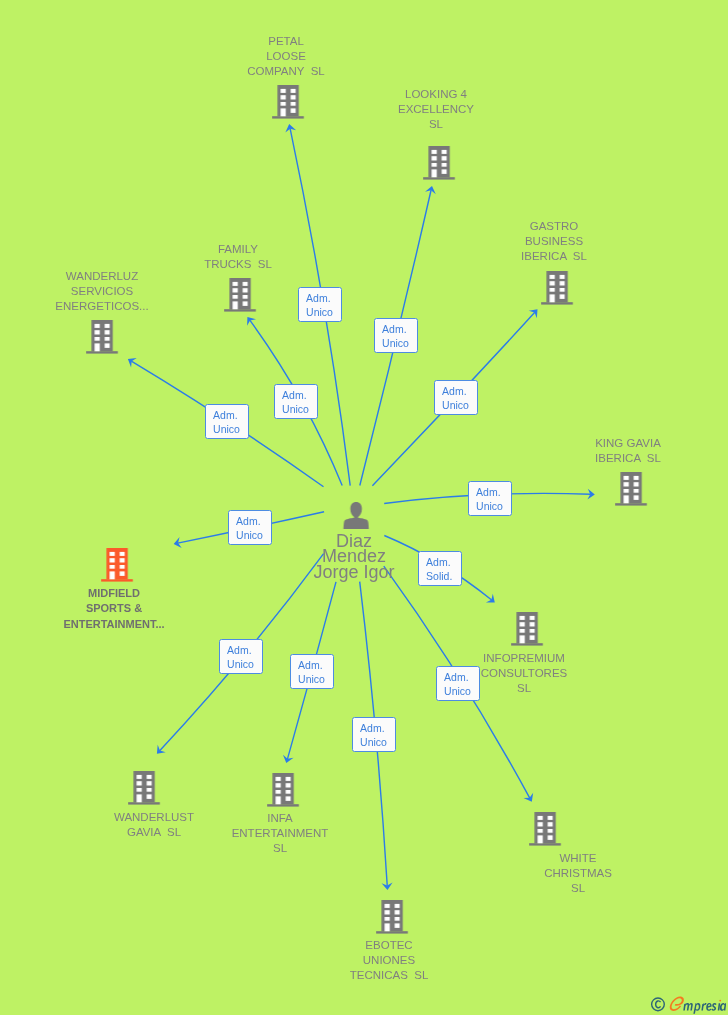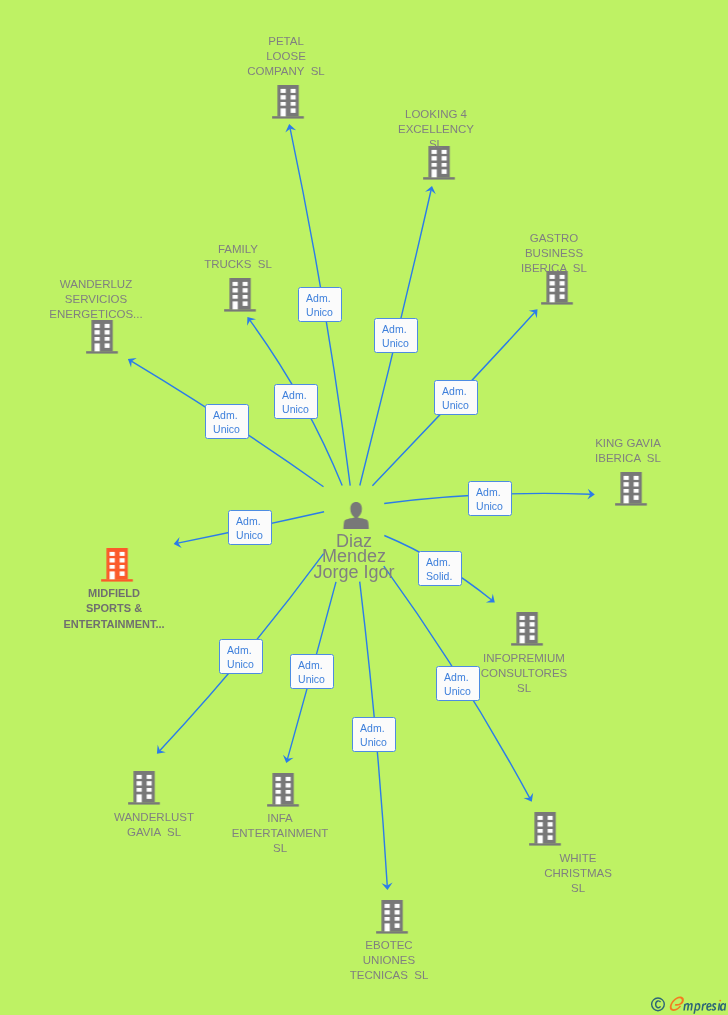--- a/index.html
+++ b/index.html
@@ -98,38 +98,38 @@
             <rect x="0" y="31.2" width="31.7" height="2.4" fill="#787878"></rect>
             <rect x="8.4" y="3.9" width="5.2" height="4" fill="#fff"></rect>
             <rect x="18.5" y="3.9" width="5" height="4" fill="#fff"></rect>
             <rect x="8.4" y="10.2" width="5.2" height="4.3" fill="#fff"></rect>
             <rect x="18.5" y="10.2" width="5" height="4.3" fill="#fff"></rect>
             <rect x="8.4" y="17" width="5.2" height="3.7" fill="#fff"></rect>
             <rect x="18.5" y="17" width="5" height="3.7" fill="#fff"></rect>
             <rect x="8.4" y="23.4" width="5.2" height="7.900000000000002" fill="#fff"></rect>
             <rect x="18.5" y="23.4" width="5" height="4.5" fill="#fff"></rect>
           </svg></div>
-        <div class="lbl" style="left: 436.3px; top: 107px; color: rgb(128, 128, 128);">LOOKING 4
+        <div class="lbl" style="left: 436.3px; top: 87px; color: rgb(128, 128, 128);">LOOKING 4
 EXCELLENCY
 SL</div>
       </div>
       <div class="node">
         <div class="icon" style="left: 556.6px; top: 270.6px;"><svg width="31.7" height="33.6" viewBox="0 0 31.7 33.6">
             <rect x="5.3" y="0" width="21.3" height="31.3" fill="#787878"></rect>
             <rect x="0" y="31.2" width="31.7" height="2.4" fill="#787878"></rect>
             <rect x="8.4" y="3.9" width="5.2" height="4" fill="#fff"></rect>
             <rect x="18.5" y="3.9" width="5" height="4" fill="#fff"></rect>
             <rect x="8.4" y="10.2" width="5.2" height="4.3" fill="#fff"></rect>
             <rect x="18.5" y="10.2" width="5" height="4.3" fill="#fff"></rect>
             <rect x="8.4" y="17" width="5.2" height="3.7" fill="#fff"></rect>
             <rect x="18.5" y="17" width="5" height="3.7" fill="#fff"></rect>
             <rect x="8.4" y="23.4" width="5.2" height="7.900000000000002" fill="#fff"></rect>
             <rect x="18.5" y="23.4" width="5" height="4.5" fill="#fff"></rect>
           </svg></div>
-        <div class="lbl" style="left: 554.2px; top: 218.6px; color: rgb(128, 128, 128); margin-top: 12px;">GASTRO
+        <div class="lbl" style="left: 554.2px; top: 218.6px; color: rgb(128, 128, 128);">GASTRO
 BUSINESS
 IBERICA  SL</div>
       </div>
       <div class="node">
         <div class="icon" style="left: 240.3px; top: 277.7px;"><svg width="31.7" height="33.6" viewBox="0 0 31.7 33.6">
             <rect x="5.3" y="0" width="21.3" height="31.3" fill="#787878"></rect>
             <rect x="0" y="31.2" width="31.7" height="2.4" fill="#787878"></rect>
             <rect x="8.4" y="3.9" width="5.2" height="4" fill="#fff"></rect>
             <rect x="18.5" y="3.9" width="5" height="4" fill="#fff"></rect>
             <rect x="8.4" y="10.2" width="5.2" height="4.3" fill="#fff"></rect>
@@ -148,21 +148,21 @@
             <rect x="0" y="31.2" width="31.7" height="2.4" fill="#787878"></rect>
             <rect x="8.4" y="3.9" width="5.2" height="4" fill="#fff"></rect>
             <rect x="18.5" y="3.9" width="5" height="4" fill="#fff"></rect>
             <rect x="8.4" y="10.2" width="5.2" height="4.3" fill="#fff"></rect>
             <rect x="18.5" y="10.2" width="5" height="4.3" fill="#fff"></rect>
             <rect x="8.4" y="17" width="5.2" height="3.7" fill="#fff"></rect>
             <rect x="18.5" y="17" width="5" height="3.7" fill="#fff"></rect>
             <rect x="8.4" y="23.4" width="5.2" height="7.900000000000002" fill="#fff"></rect>
             <rect x="18.5" y="23.4" width="5" height="4.5" fill="#fff"></rect>
           </svg></div>
-        <div class="lbl" style="left: 96px; top: 268.6px; color: rgb(128, 128, 128); margin-top: 8px;">WANDERLUZ
+        <div class="lbl" style="left: 102px; top: 268.6px; color: rgb(128, 128, 128);">WANDERLUZ
 SERVICIOS
 ENERGETICOS...</div>
       </div>
       <div class="node">
         <div class="icon" style="left: 630.5px; top: 471.5px;"><svg width="31.7" height="33.6" viewBox="0 0 31.7 33.6">
             <rect x="5.3" y="0" width="21.3" height="31.3" fill="#787878"></rect>
             <rect x="0" y="31.2" width="31.7" height="2.4" fill="#787878"></rect>
             <rect x="8.4" y="3.9" width="5.2" height="4" fill="#fff"></rect>
             <rect x="18.5" y="3.9" width="5" height="4" fill="#fff"></rect>
             <rect x="8.4" y="10.2" width="5.2" height="4.3" fill="#fff"></rect>

